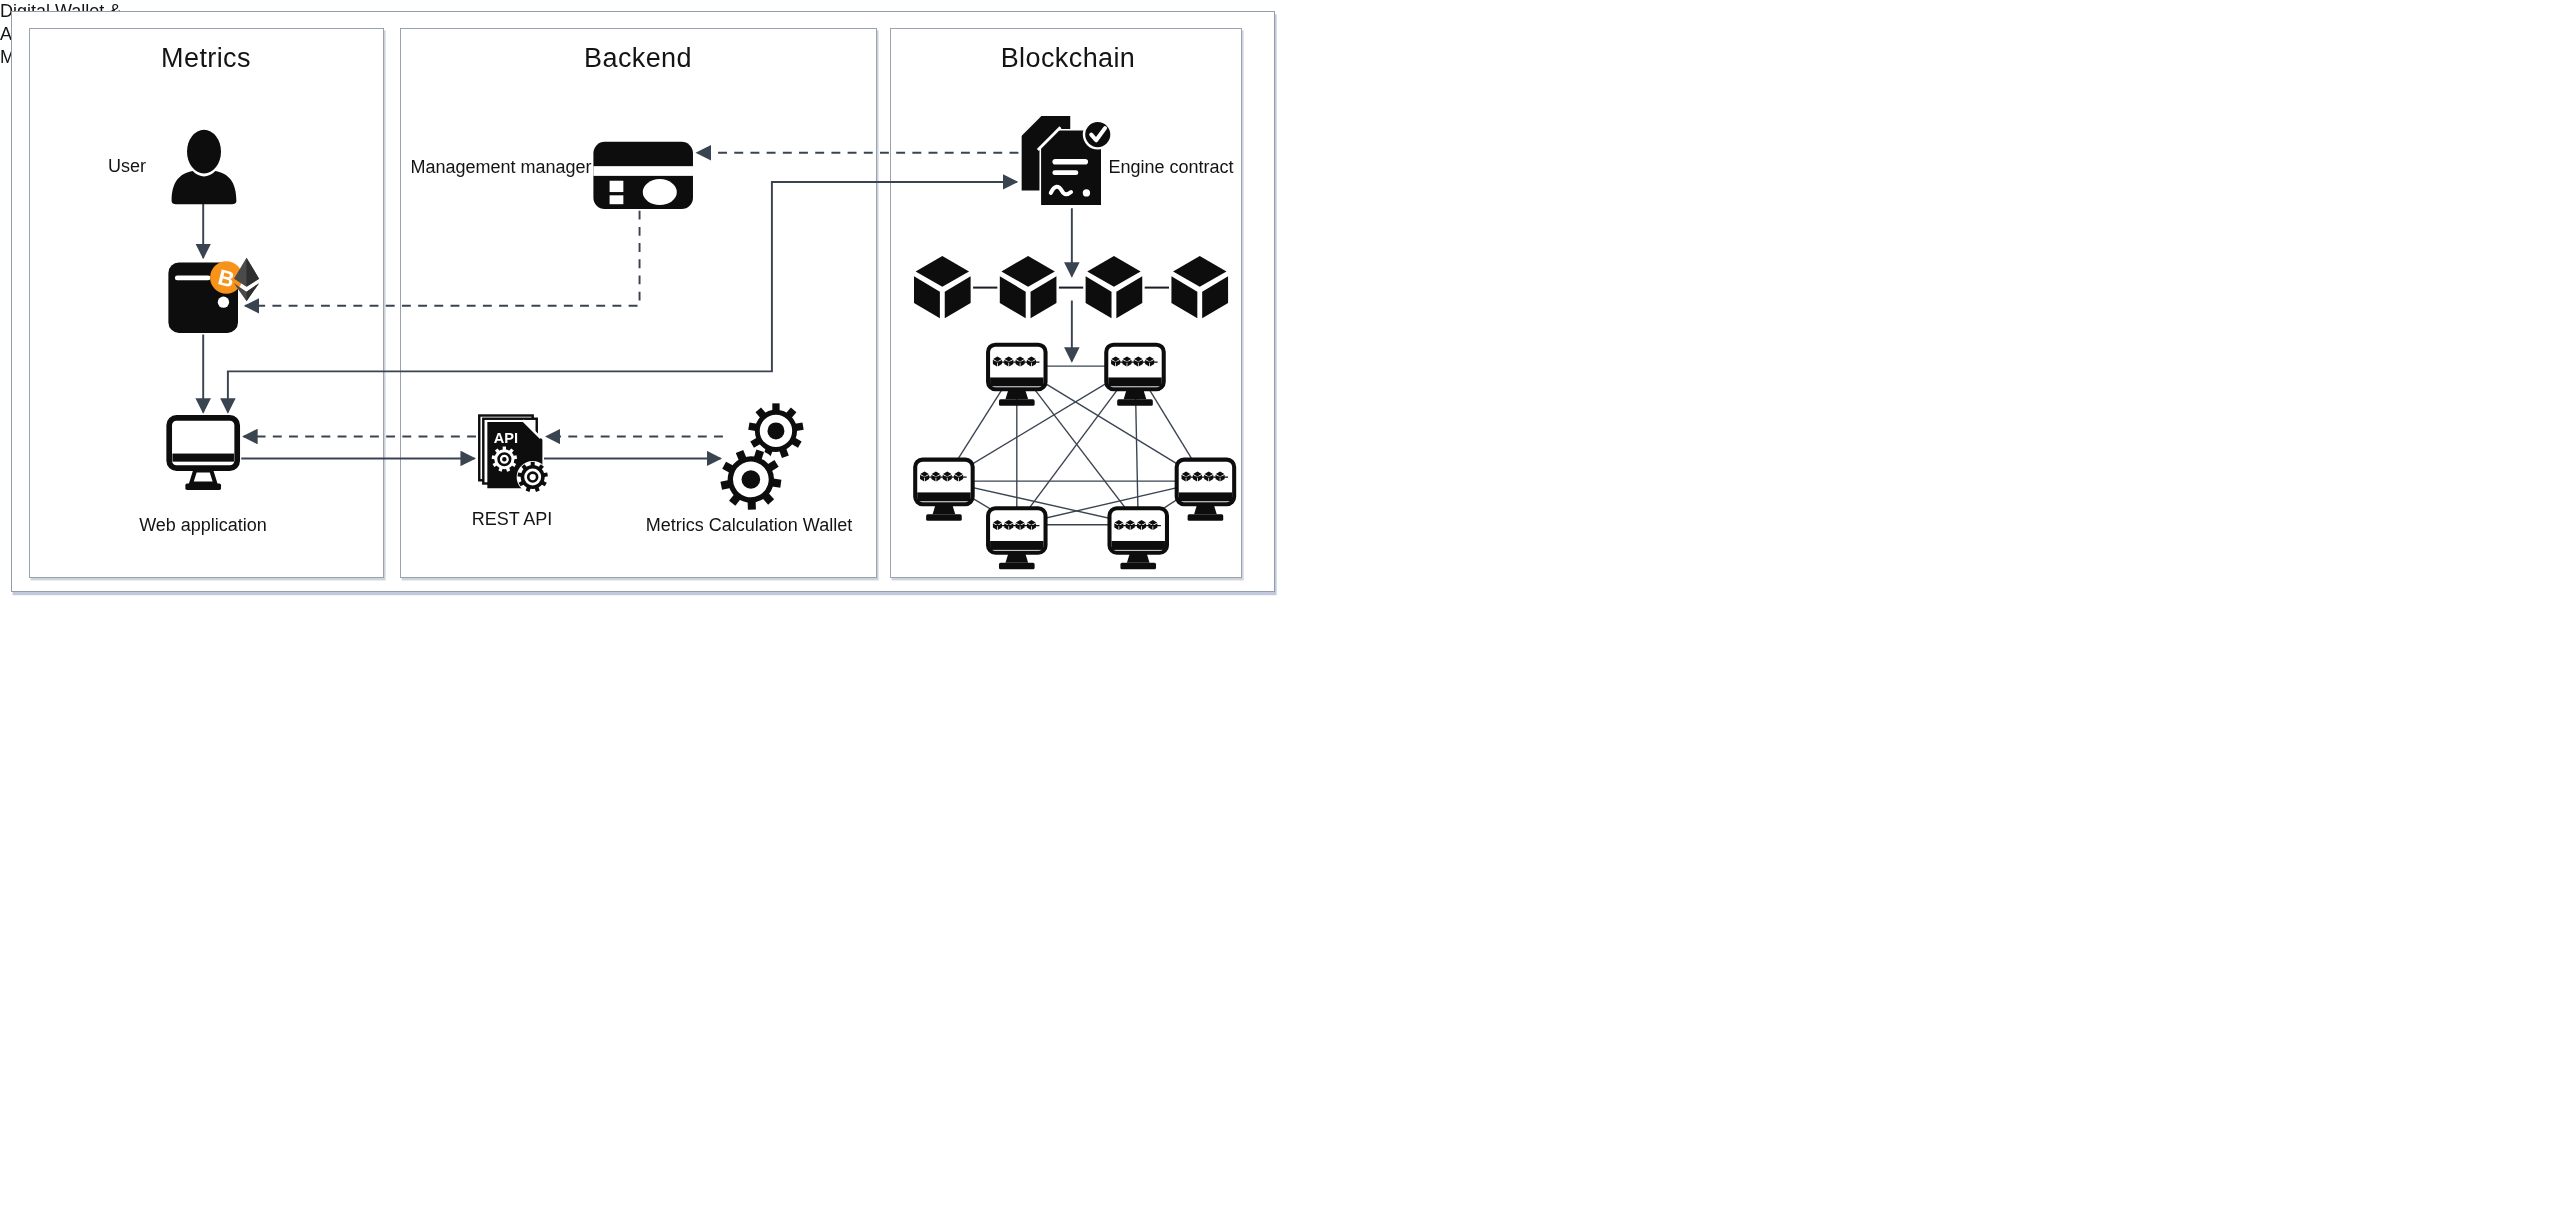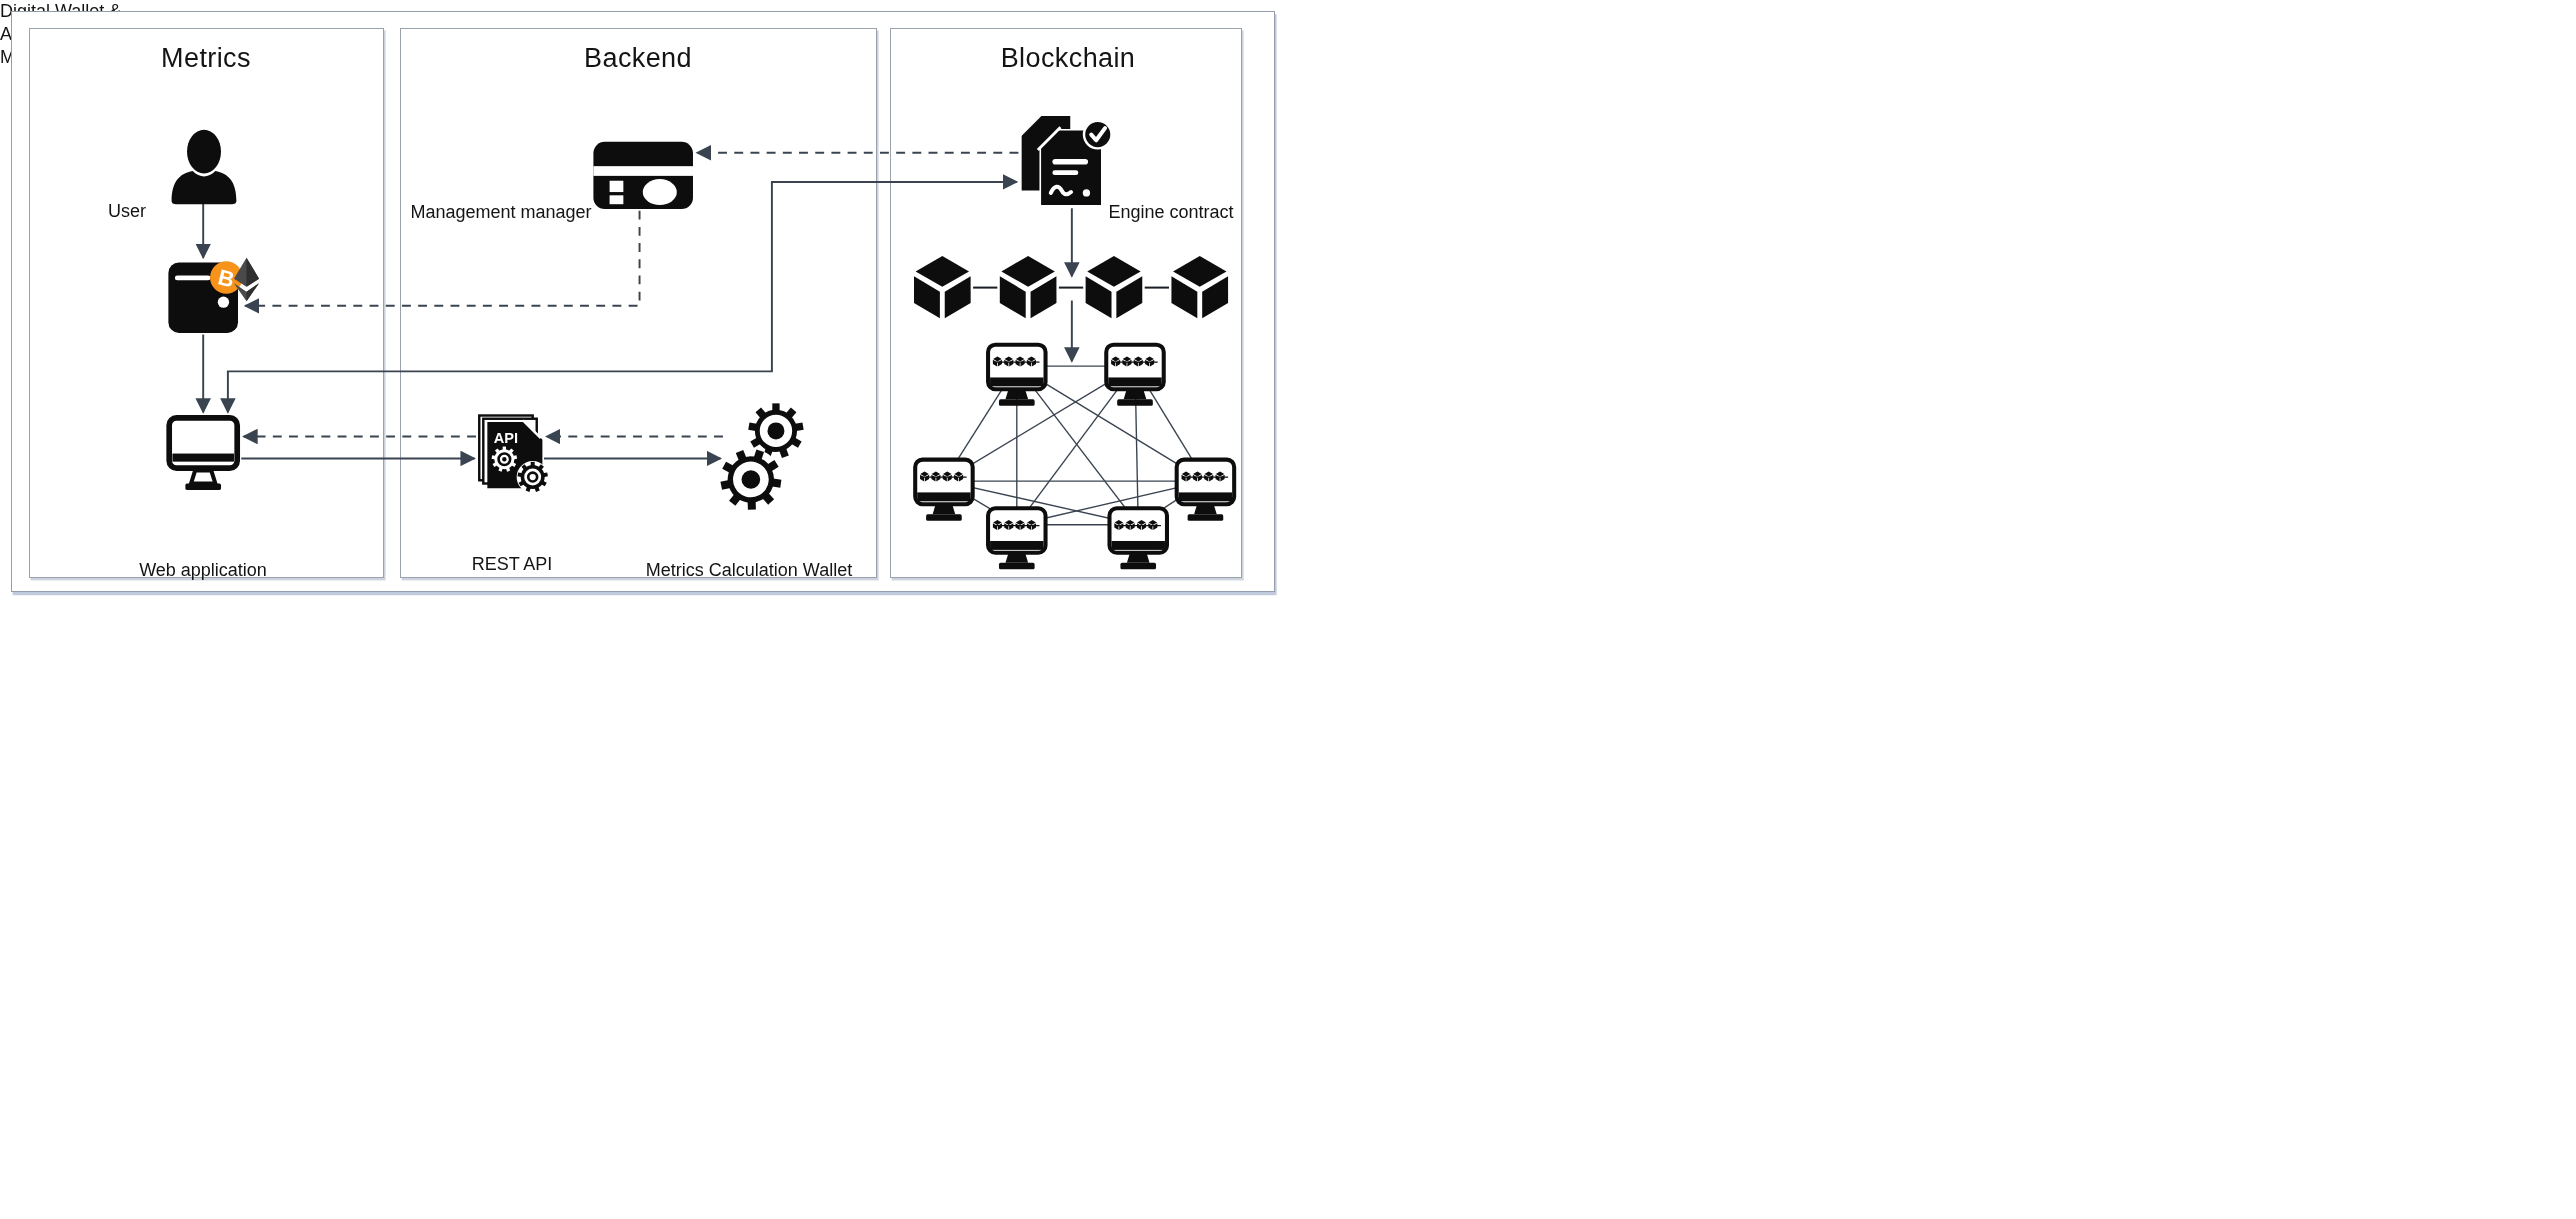--- a/index.html
+++ b/index.html
@@ -22,21 +22,21 @@
   .panel-frontend{left:29px;width:355px;}
   .panel-backend{left:400px;width:477px;}
   .panel-blockchain{left:890px;width:352px;}
   .title{
     position:absolute;transform:translate(-50%,-50%);
     font-size:27px;font-weight:400;letter-spacing:0.4px;white-space:nowrap;
   }
   .lbl{
     position:absolute;font-size:18px;color:#141414;white-space:nowrap;
   }
-  .lbl.center{transform:translate(-50%,-50%);margin-top:45px;}
+  .lbl.center{transform:translate(-50%,-50%);}
   .wallet-lbl{left:39px;top:268px;line-height:23px;font-size:18px;}
   svg.overlay{position:absolute;left:0;top:0;width:1288px;height:610px;}
 </style>
 </head>
 <body>
 
 <div class="stage">
 
   <div class="outer-box"></div>
 

